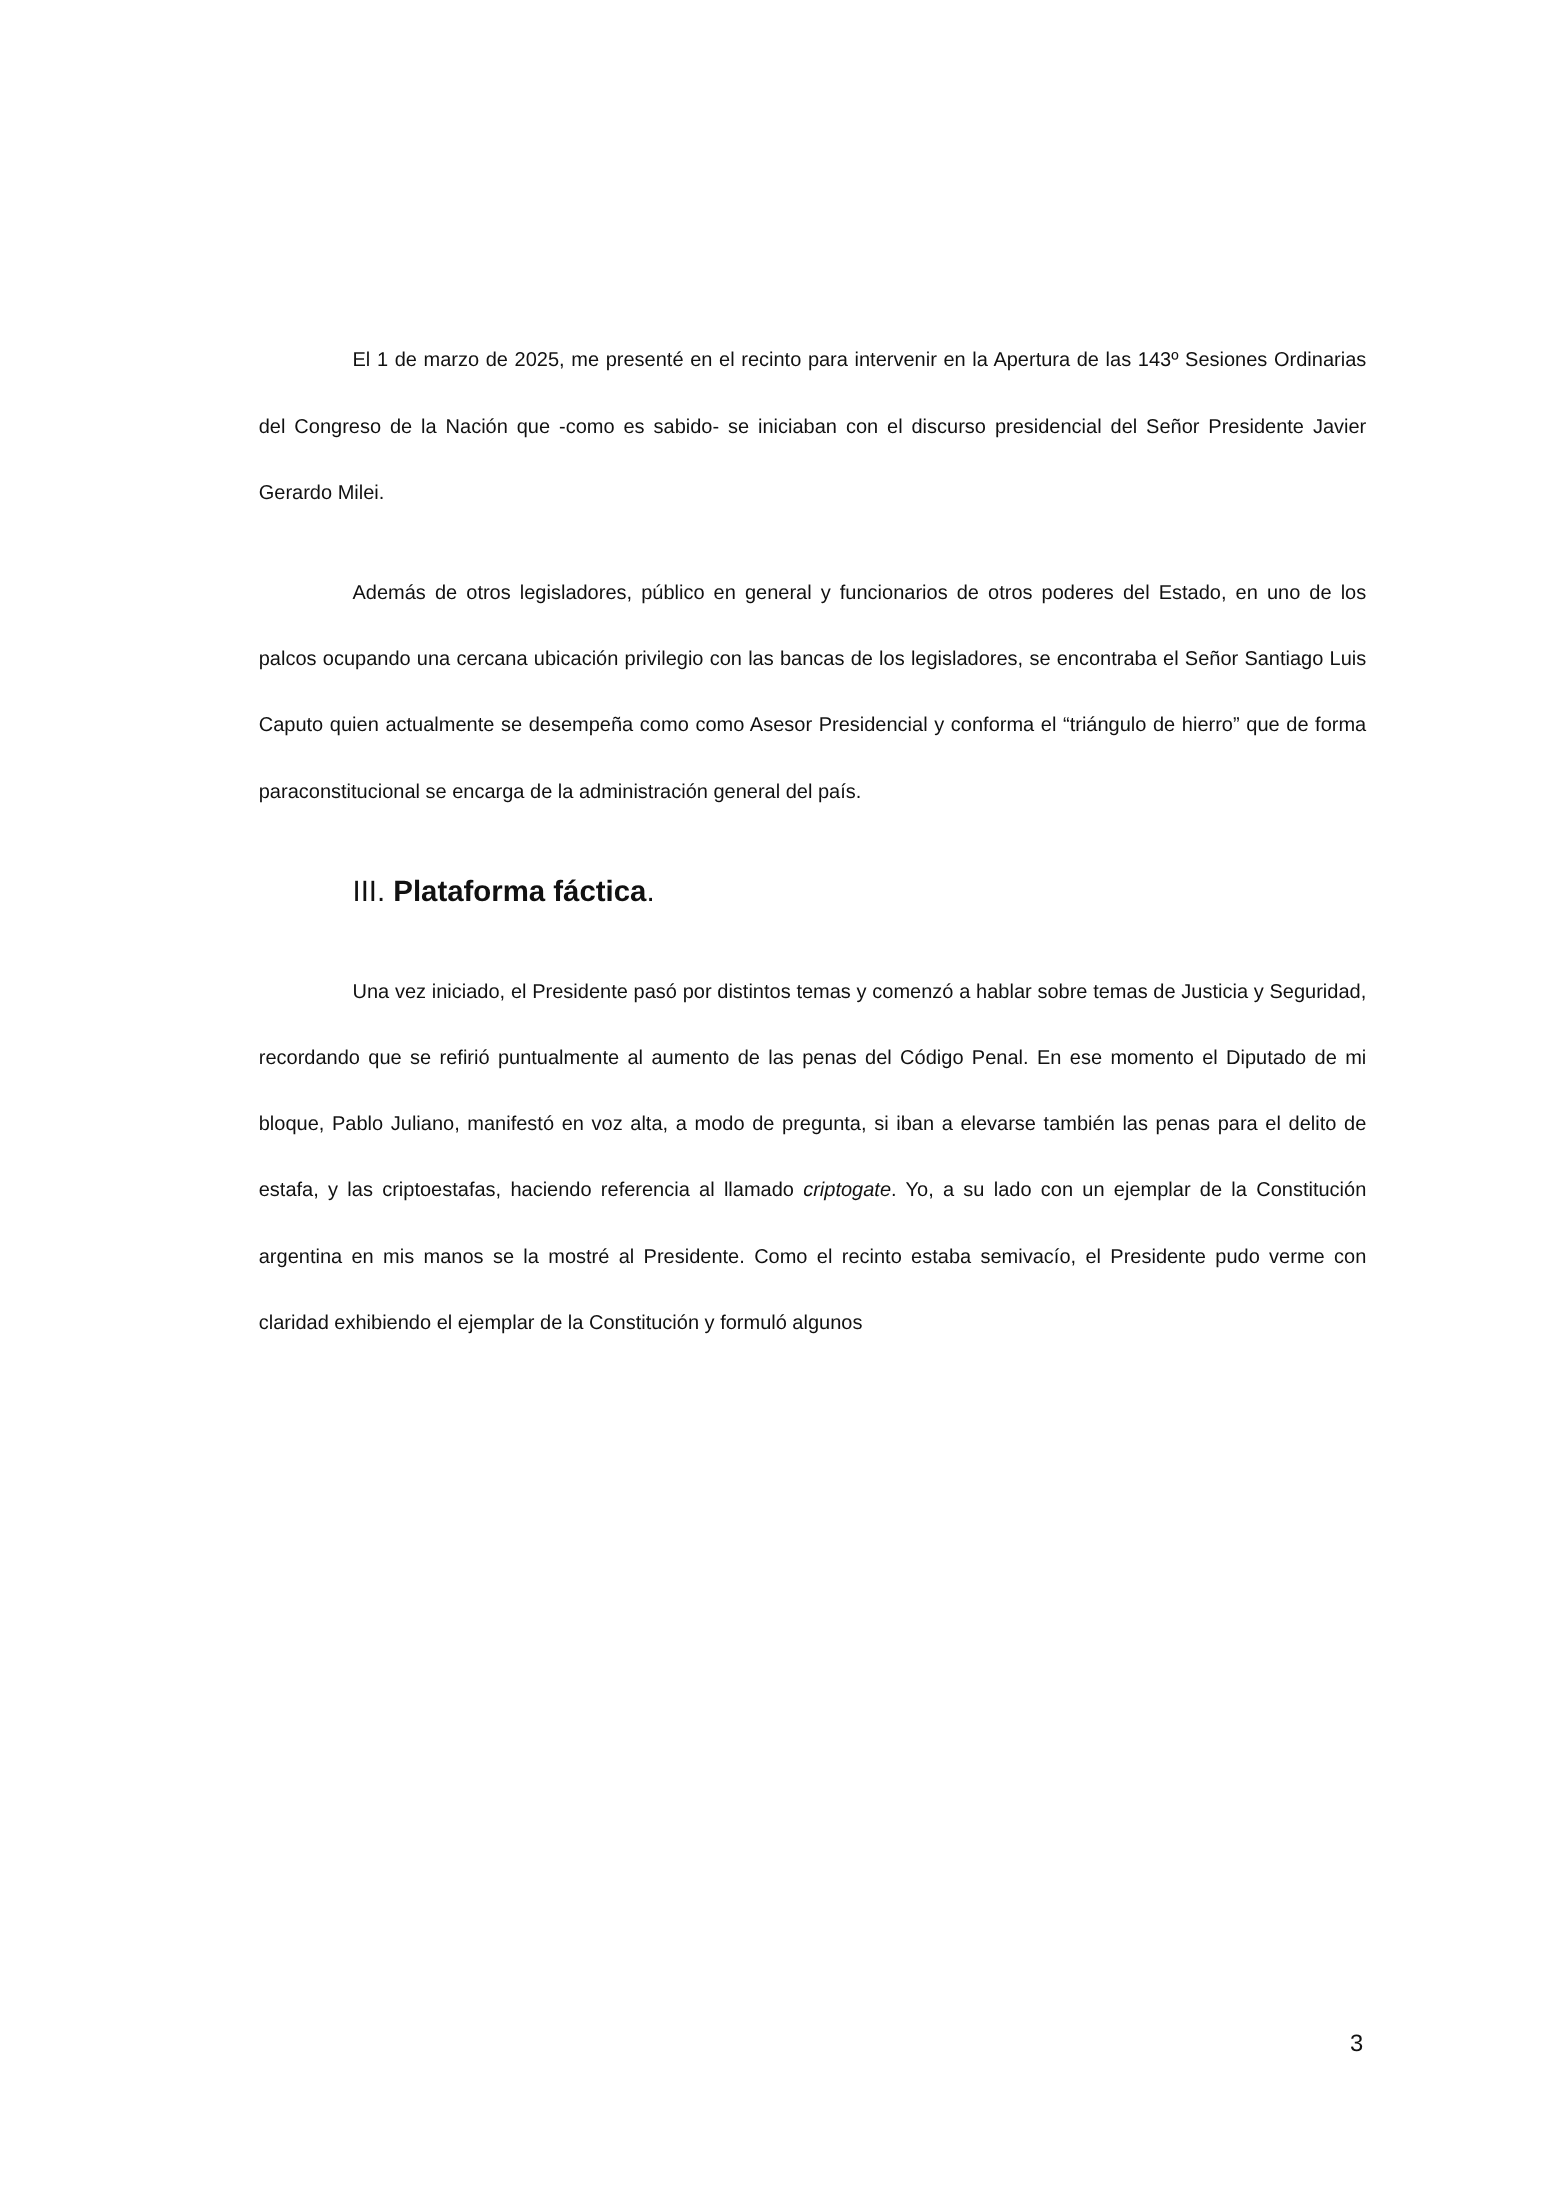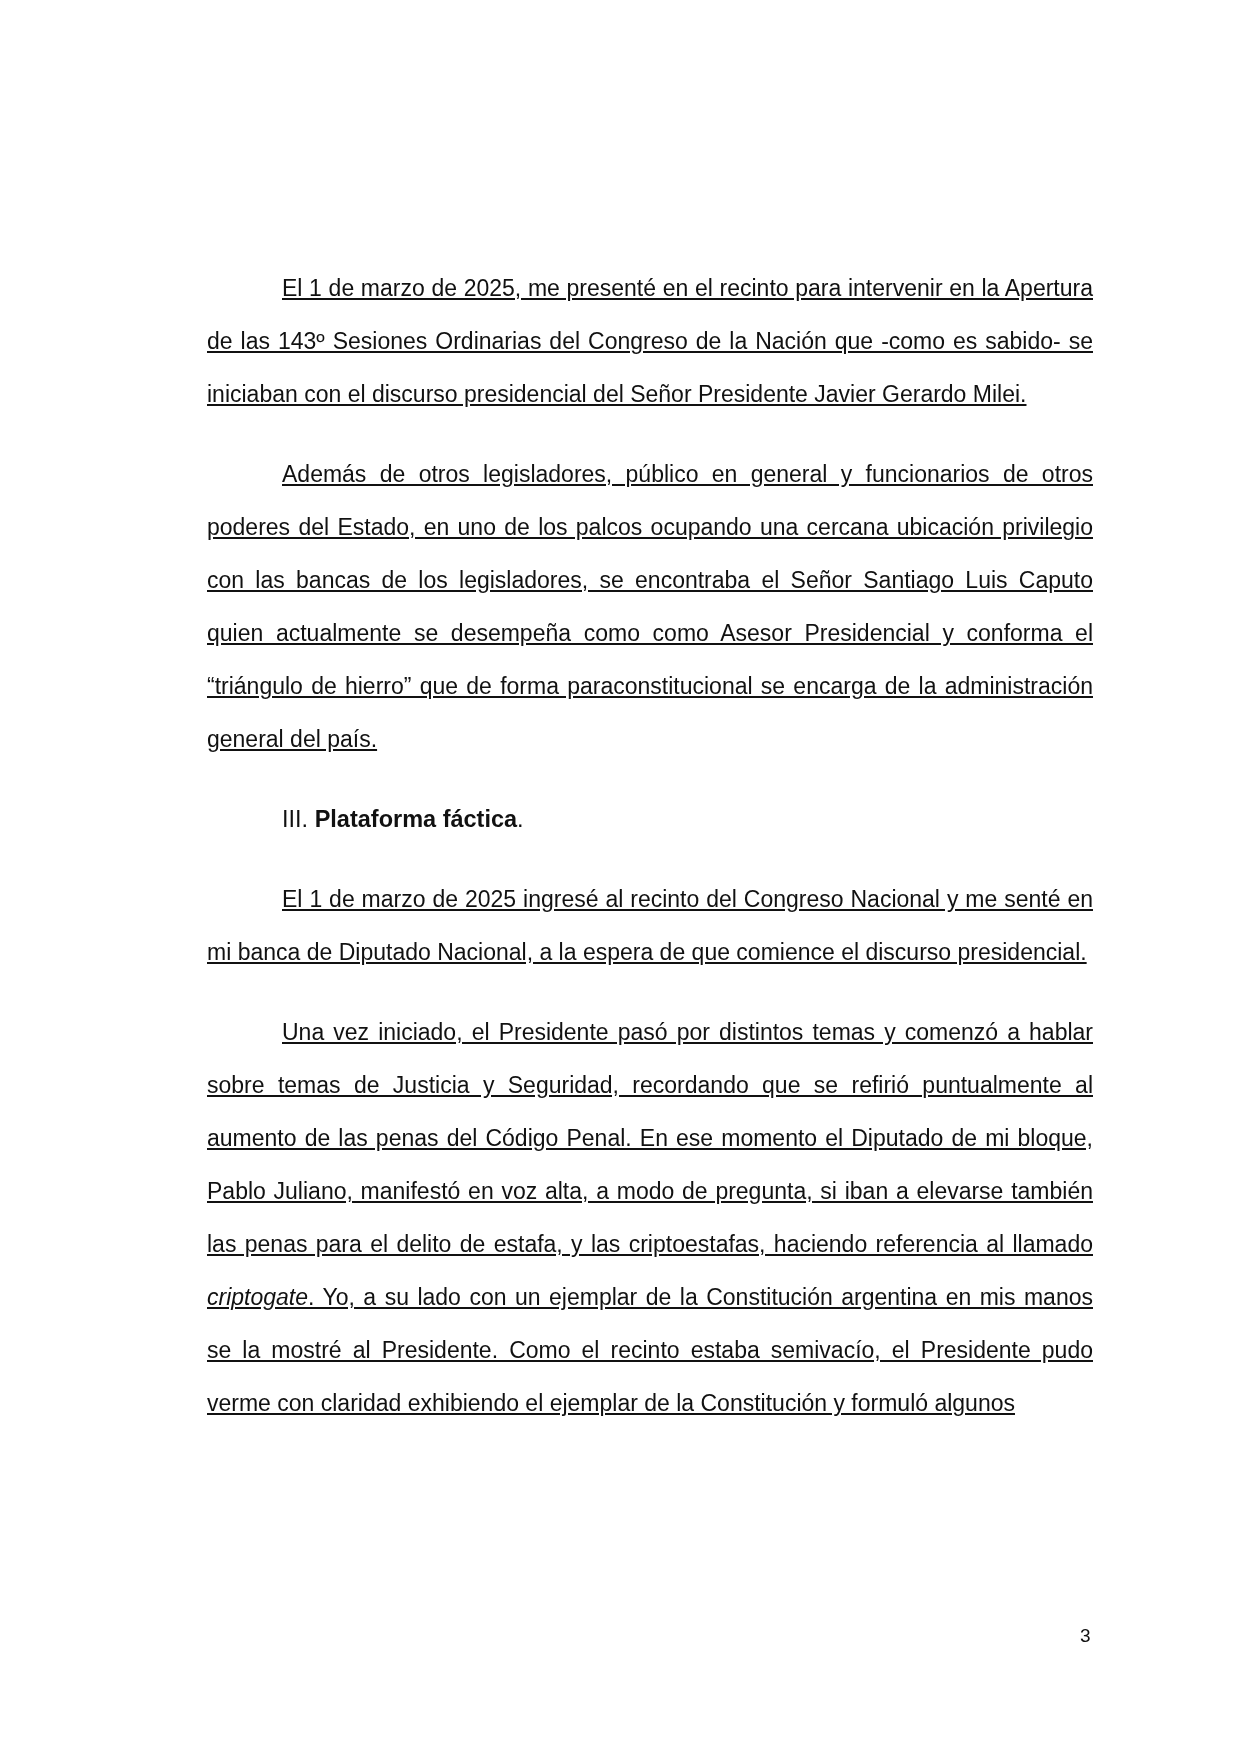--- a/index.html
+++ b/index.html
@@ -16,26 +16,25 @@
       color: #111111;
     }
     .page {
       position: absolute;
       left: 207px;
       top: 262px;
       width: 886px;
     }
     .para {
       margin: 0 0 27px 0;
-      font-size: 23px;
+      font-size: 16px;
       line-height: 53px;
       text-align: justify;
       text-indent: 75px;
       word-spacing: 0px;
-      text-decoration: underline;
     }
     .heading {
       margin: 0 0 27px 0;
       font-size: 23.5px;
       line-height: 53px;
       text-indent: 75px;
     }
     .heading .title {
       font-weight: bold;
       text-decoration-thickness: 2px;
@@ -52,17 +51,16 @@
   </style>
 </head>
 <body>
 
 <div class="page">
   <p class="para">El 1 de marzo de 2025, me presenté en el recinto para intervenir en la Apertura de las 143º Sesiones Ordinarias del Congreso de la Nación que -como es sabido- se iniciaban con el discurso presidencial del Señor Presidente Javier Gerardo Milei.</p>
   <p class="para">Además de otros legisladores, público en general y funcionarios de otros poderes del Estado, en uno de los palcos ocupando una cercana ubicación privilegio con las bancas de los legisladores, se encontraba el Señor Santiago Luis Caputo quien actualmente se desempeña como como Asesor Presidencial y conforma el “triángulo de hierro” que de forma paraconstitucional se encarga de la administración general del país.</p>
 
   <p class="heading"><span>III.</span> <span class="title">Plataforma fáctica</span><span>.</span></p>
 
-  <p class="para">El 1 de marzo de 2025 ingresé al recinto del Congreso Nacional y me senté en mi banca de Diputado Nacional, a la espera de que comience el discurso presidencial.</p>
   <p class="para"><span>Una vez iniciado, el Presidente pasó por distintos temas y comenzó a hablar sobre temas de Justicia y Seguridad, recordando que se refirió puntualmente al aumento de las penas del Código Penal. En ese momento el Diputado de mi bloque, Pablo Juliano, manifestó en voz alta, a modo de pregunta, si iban a elevarse también las penas para el delito de estafa, y las criptoestafas, haciendo referencia al llamado </span><em>criptogate</em><span>. Yo, a su lado con un ejemplar de la Constitución argentina en mis manos se la mostré al Presidente. Como el recinto estaba semivacío, el Presidente pudo verme con claridad exhibiendo el ejemplar de la Constitución y formuló algunos</span></p>
 </div>
 
 <div class="page-number">3</div>
 
 </body></html>

